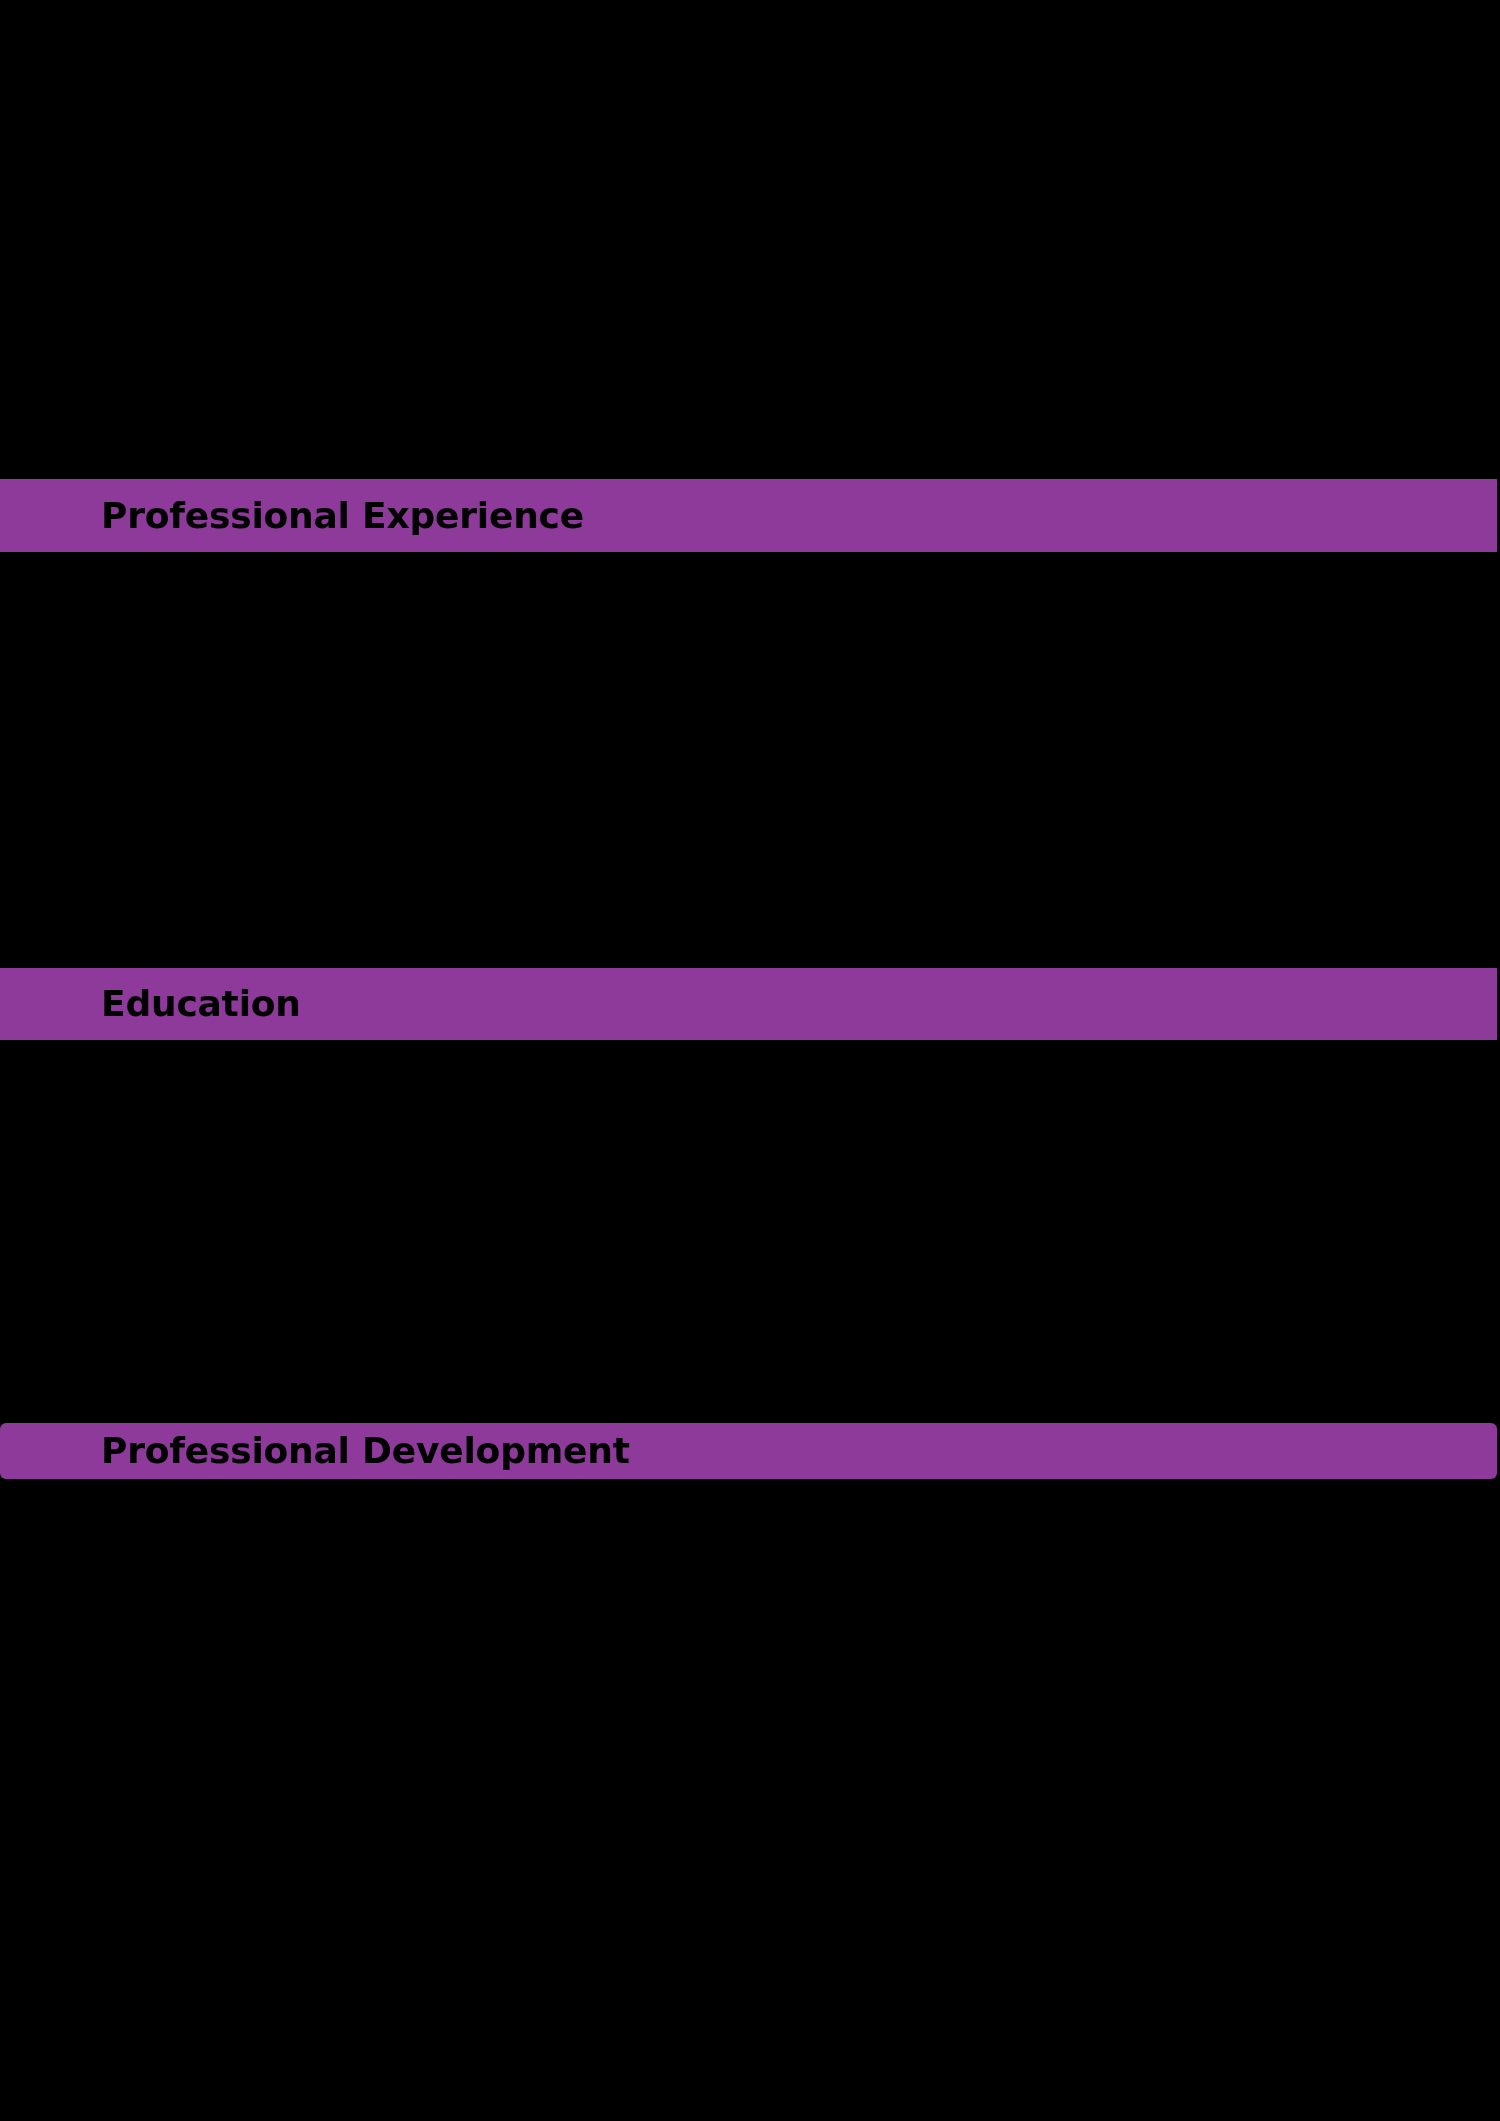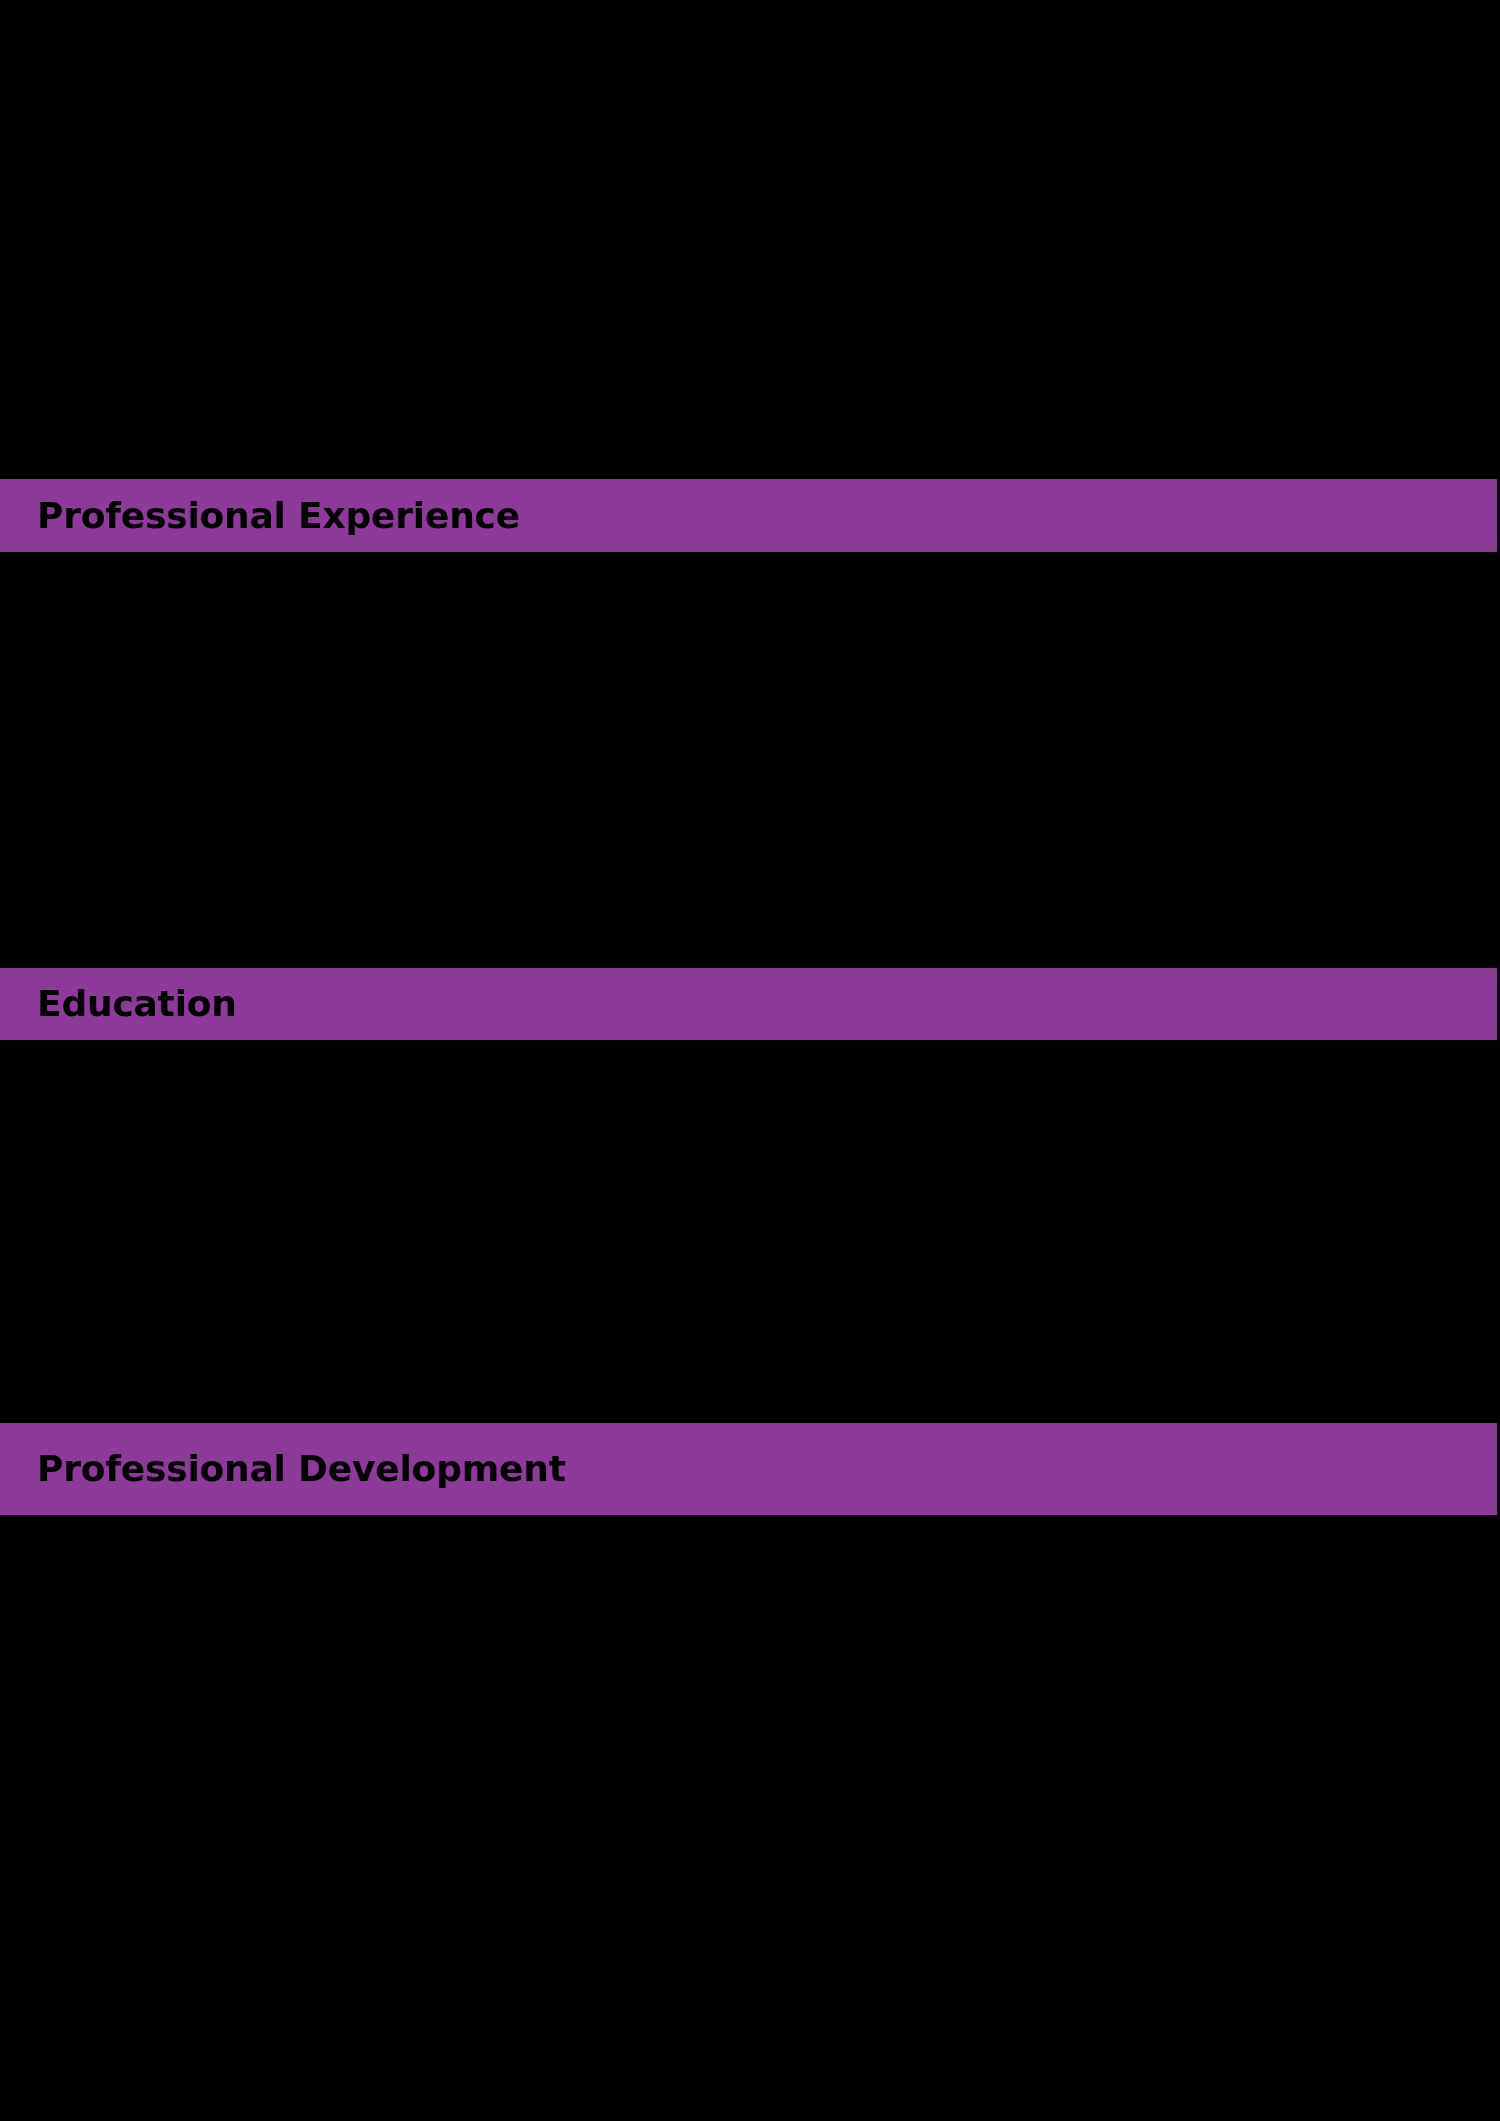--- a/index.html
+++ b/index.html
@@ -26,36 +26,36 @@
   }
   
   .section-bar {
     position: absolute;
     left: 0;
     width: 1497px;
     background: #8E3A9B;
     display: flex;
     align-items: center;
     box-sizing: border-box;
-    padding-left: 37px;
+    padding-left: 101px;
   }
   .section-bar-title {
     color: #000000;
     font-family: "DejaVu Sans", sans-serif;
     font-weight: bold;
     font-size: 36px;
     line-height: 1;
     letter-spacing: -0.2px;
     white-space: nowrap;
   }
   
   #bar-experience   { top: 479px;  height: 73px; }
   #bar-education    { top: 968px;  height: 72px; }
   #bar-skills       { top: 1233px; height: 72px; }
-  #bar-development  { top: 1423px; height: 92px; }
+  #bar-development  { top: 1423px; height: 56px; border-radius: 6px; }
 
   
   .content-block {
     position: absolute;
     left: 93px;
     width: 1340px;
     color: #000000;
     font-family: "DejaVu Sans", sans-serif;
     font-size: 21px;
     line-height: 1.45;

